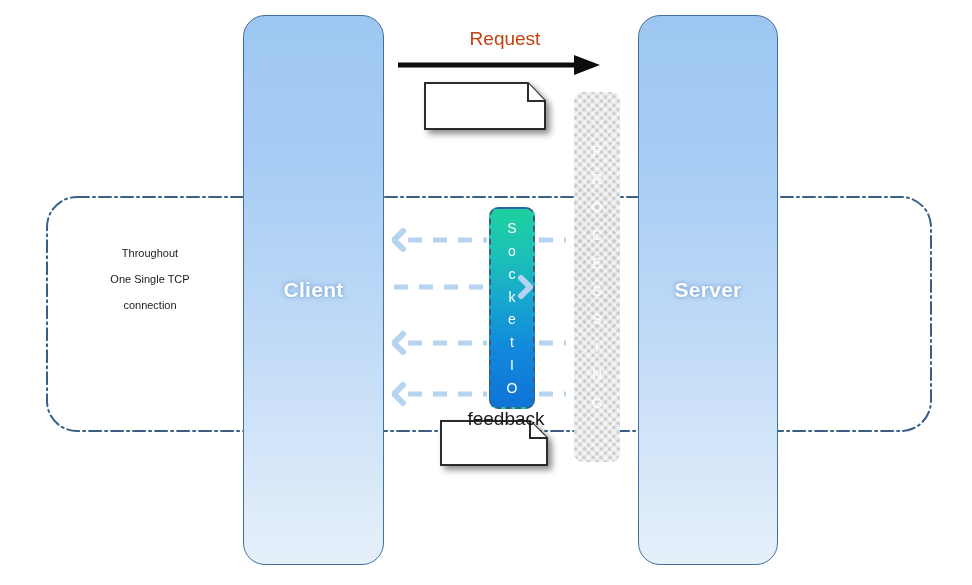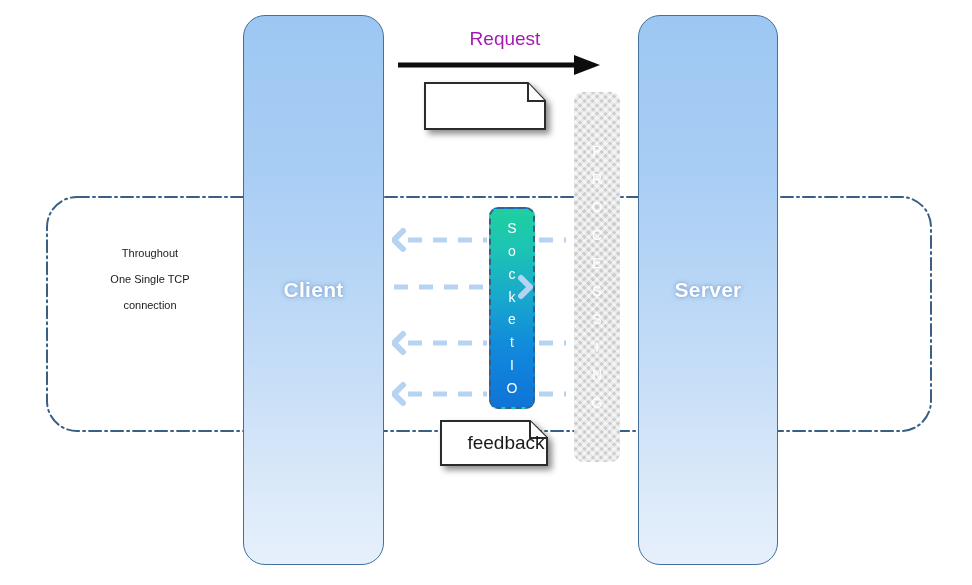--- a/index.html
+++ b/index.html
@@ -79,21 +79,21 @@
     width: 206px;
     height: 28px;
   }
   #request-label {
     position: absolute;
     left: 430px;
     top: 28px;
     width: 150px;
     text-align: center;
     font-size: 19px;
-    color: #a21caf;
+    color: #c2410c;
     font-family: "Liberation Sans", sans-serif;
   }
 
   
   .note {
     position: absolute;
     filter: drop-shadow(4px 4px 3px rgba(0,0,0,0.45));
   }
   .note-text {
     position: absolute;
@@ -101,21 +101,21 @@
     align-items: center;
     justify-content: center;
     font-size: 19px;
     color: #1a1a1a;
     font-family: "Liberation Sans", sans-serif;
     pointer-events: none;
   }
   #note-some-data { left: 424px; top: 82px; width: 122px; height: 48px; }
   #note-some-data-text { left: 424px; top: 82px; width: 122px; height: 48px; }
   #note-feedback { left: 440px; top: 420px; width: 108px; height: 46px; }
-  #note-feedback-text { left: 440px; top: 420px; width: 132px; height: 46px; }
+  #note-feedback-text { left: 440px; top: 396px; width: 132px; height: 46px; }
 
   
   #socket-io {
     position: absolute;
     left: 489px;
     top: 207px;
     width: 46px;
     height: 202px;
     border: 2px dashed #3a5f86;
     border-radius: 9px;

